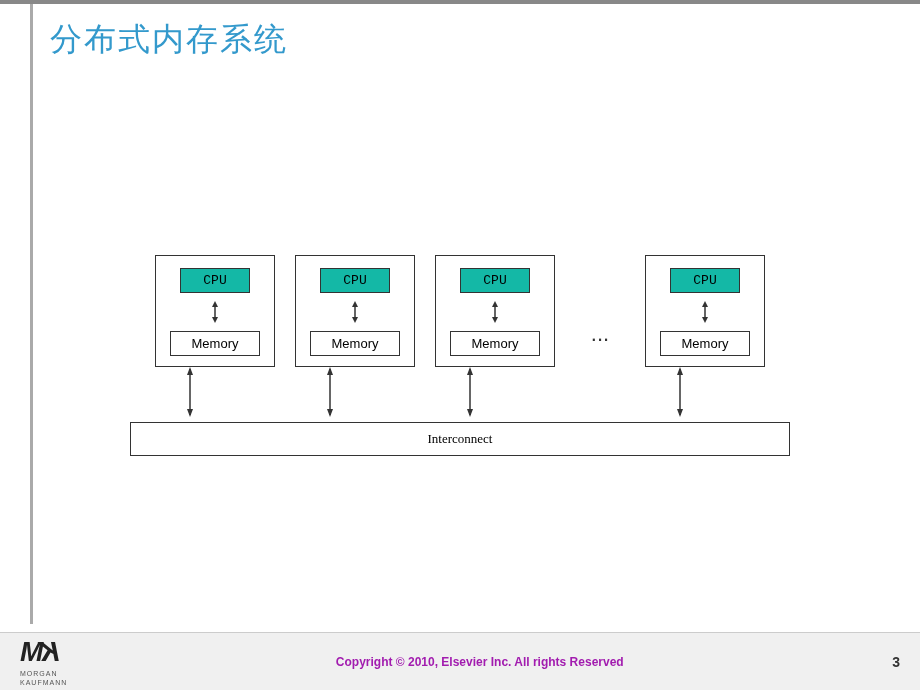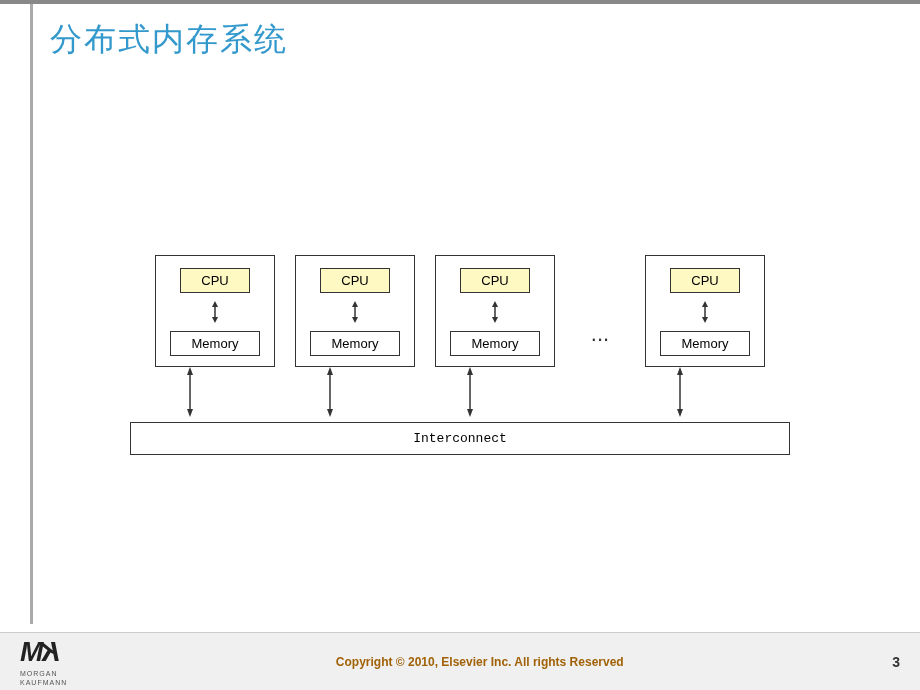--- a/index.html
+++ b/index.html
@@ -85,22 +85,22 @@
       align-items: center;
       gap: 8px;
       background: white;
       width: 120px;
     }
 
     .cpu-box {
       border: 1.5px solid #333;
       padding: 4px 12px;
       font-size: 13px;
-      font-family: Liberation Sans, sans-serif;
-      background: #fef9c3;
+      font-family: Liberation Mono, monospace;
+      background: #14b8a6;
       width: 70px;
       text-align: center;
     }
 
     .memory-box {
       border: 1.5px solid #333;
       padding: 4px 20px;
       font-size: 13px;
       font-family: Arial, sans-serif;
       background: white;
@@ -139,21 +139,21 @@
 
     .ellipsis-spacer {
       width: 50px;
     }
 
     
     .interconnect-bar {
       border: 1.5px solid #333;
       padding: 8px 20px;
       font-size: 13px;
-      font-family: Liberation Mono, monospace;
+      font-family: Liberation Serif, serif;
       background: white;
       width: 100%;
       text-align: center;
     }
 
     
     .footer {
       position: absolute;
       bottom: 0;
       left: 0;
@@ -184,21 +184,21 @@
       font-size: 7px;
       color: #555;
       margin-top: 2px;
       letter-spacing: 1px;
       text-transform: uppercase;
       line-height: 1.2;
     }
 
     .footer-copyright {
       font-size: 12px;
-      color: #a16207;
+      color: #a21caf;
       font-weight: bold;
     }
 
     .footer-page {
       font-size: 14px;
       color: #333;
       font-weight: bold;
     }
 
     

